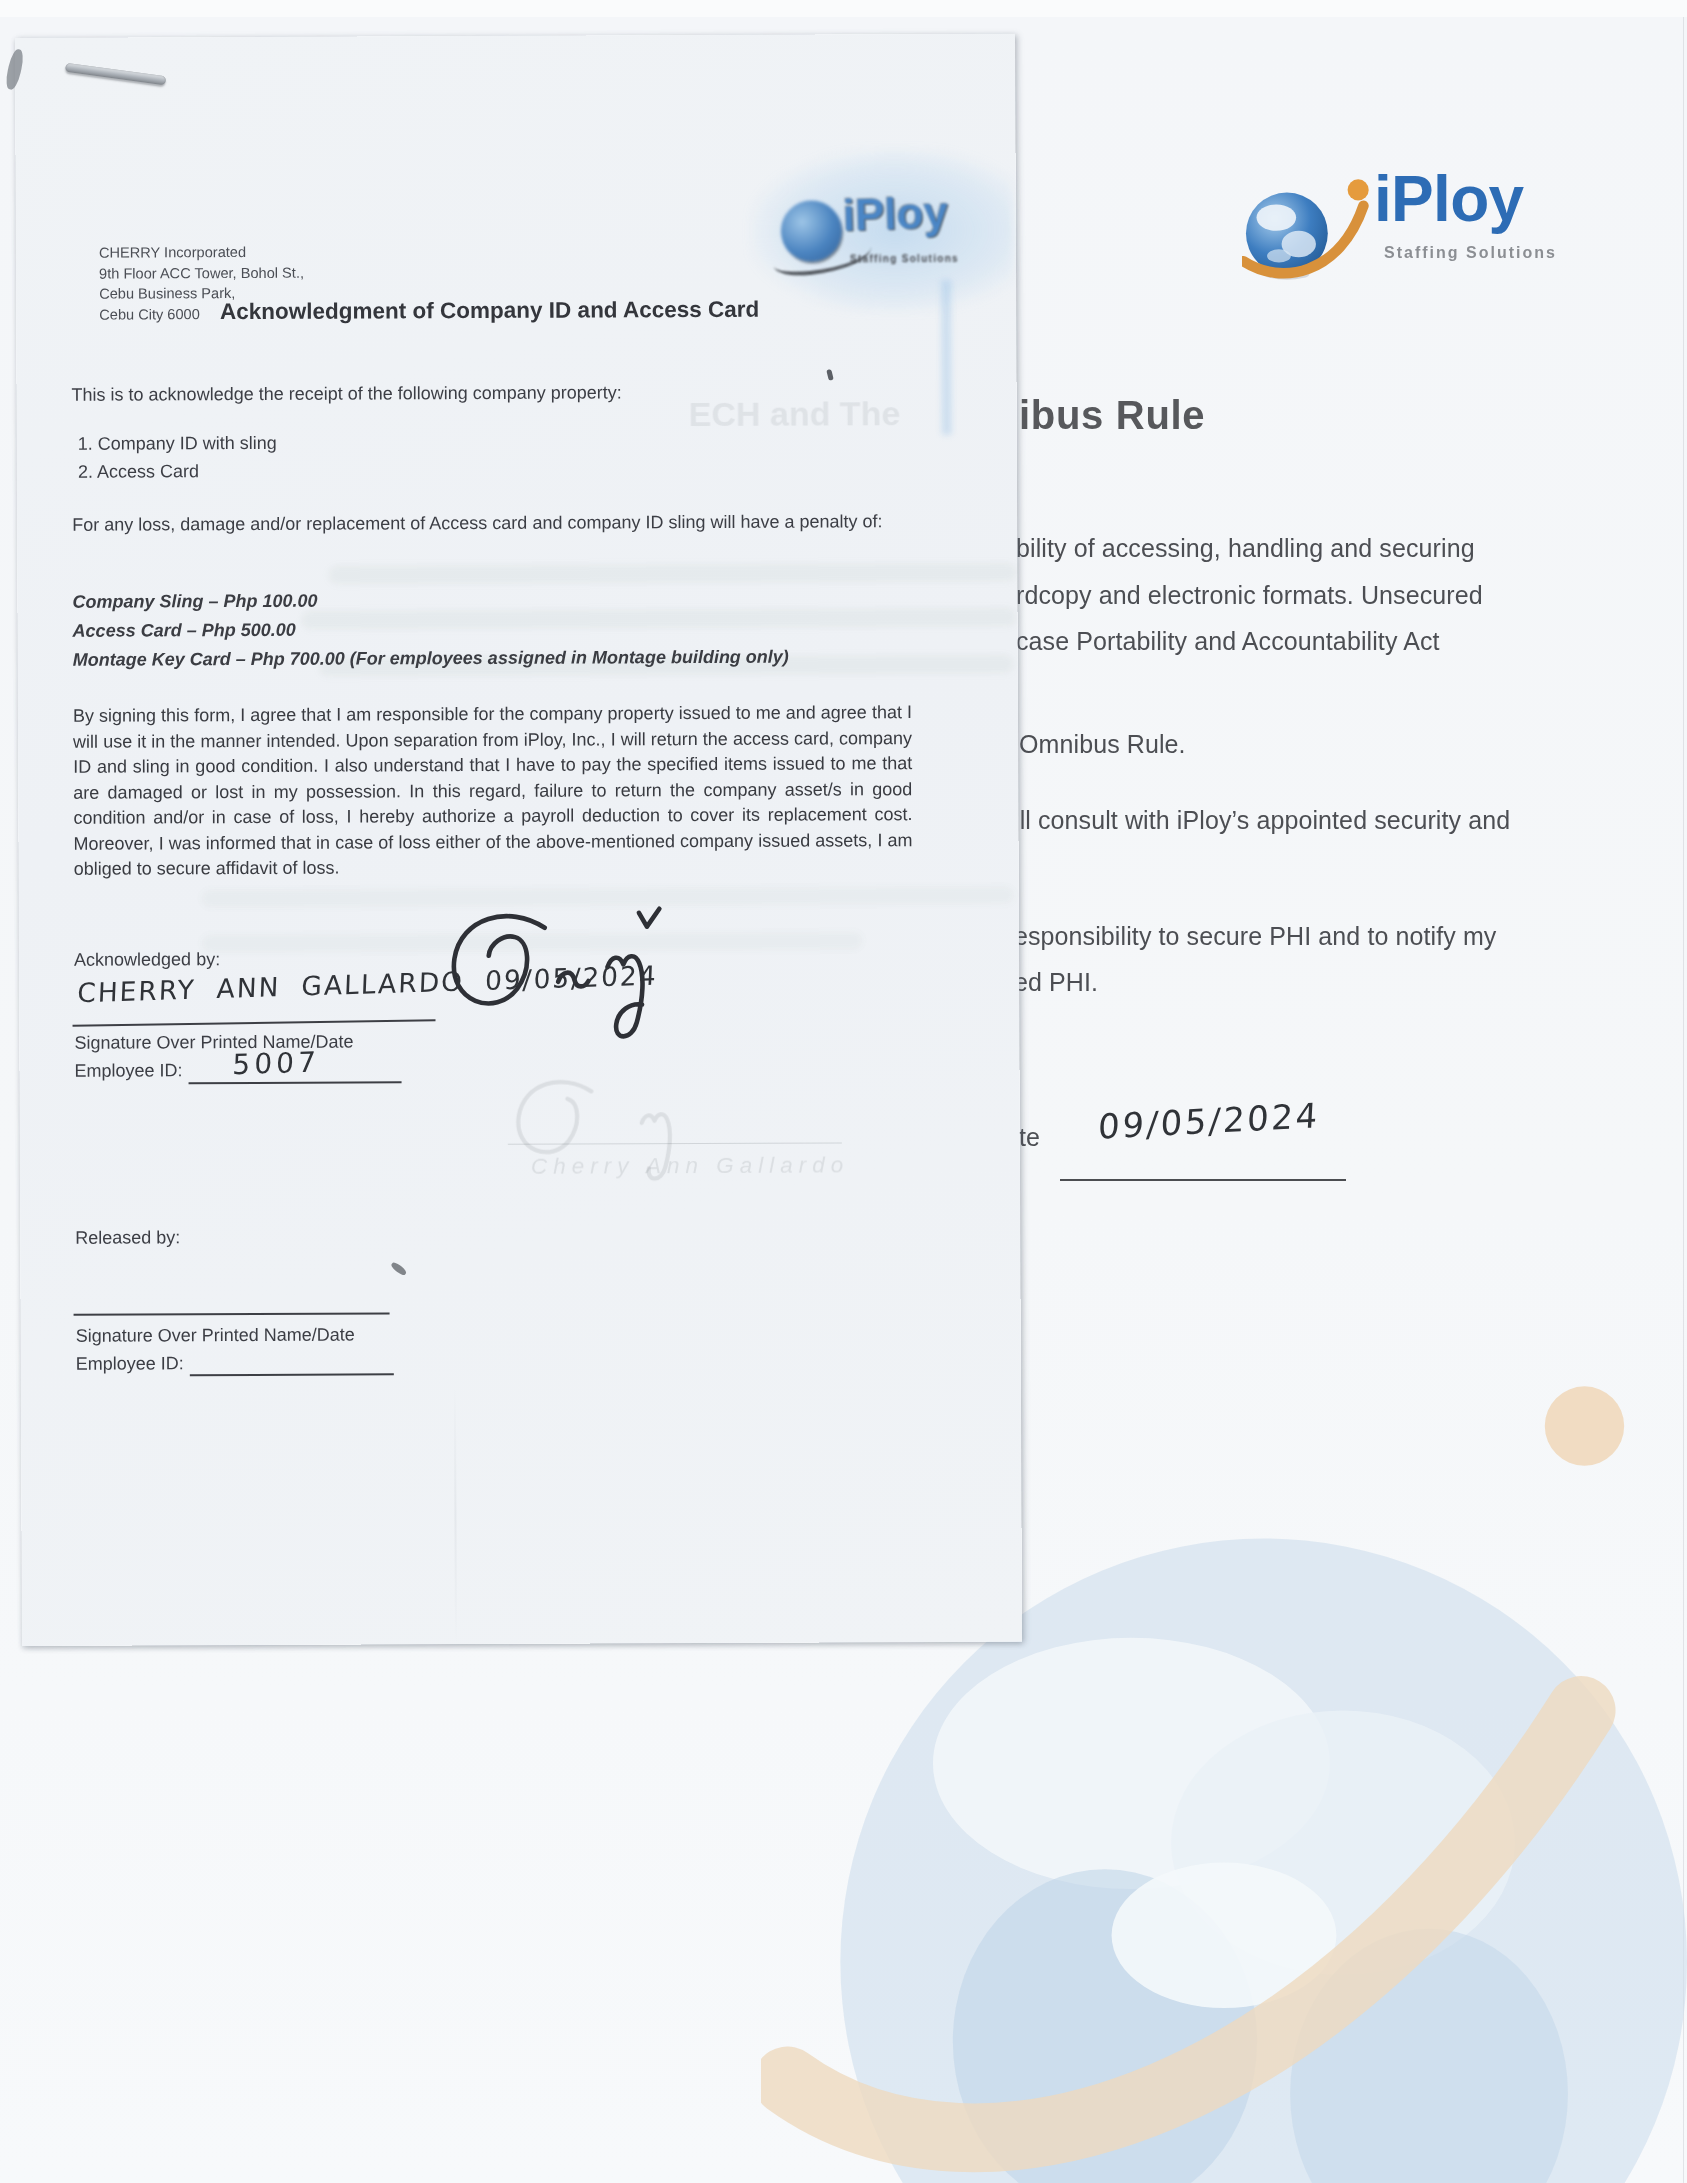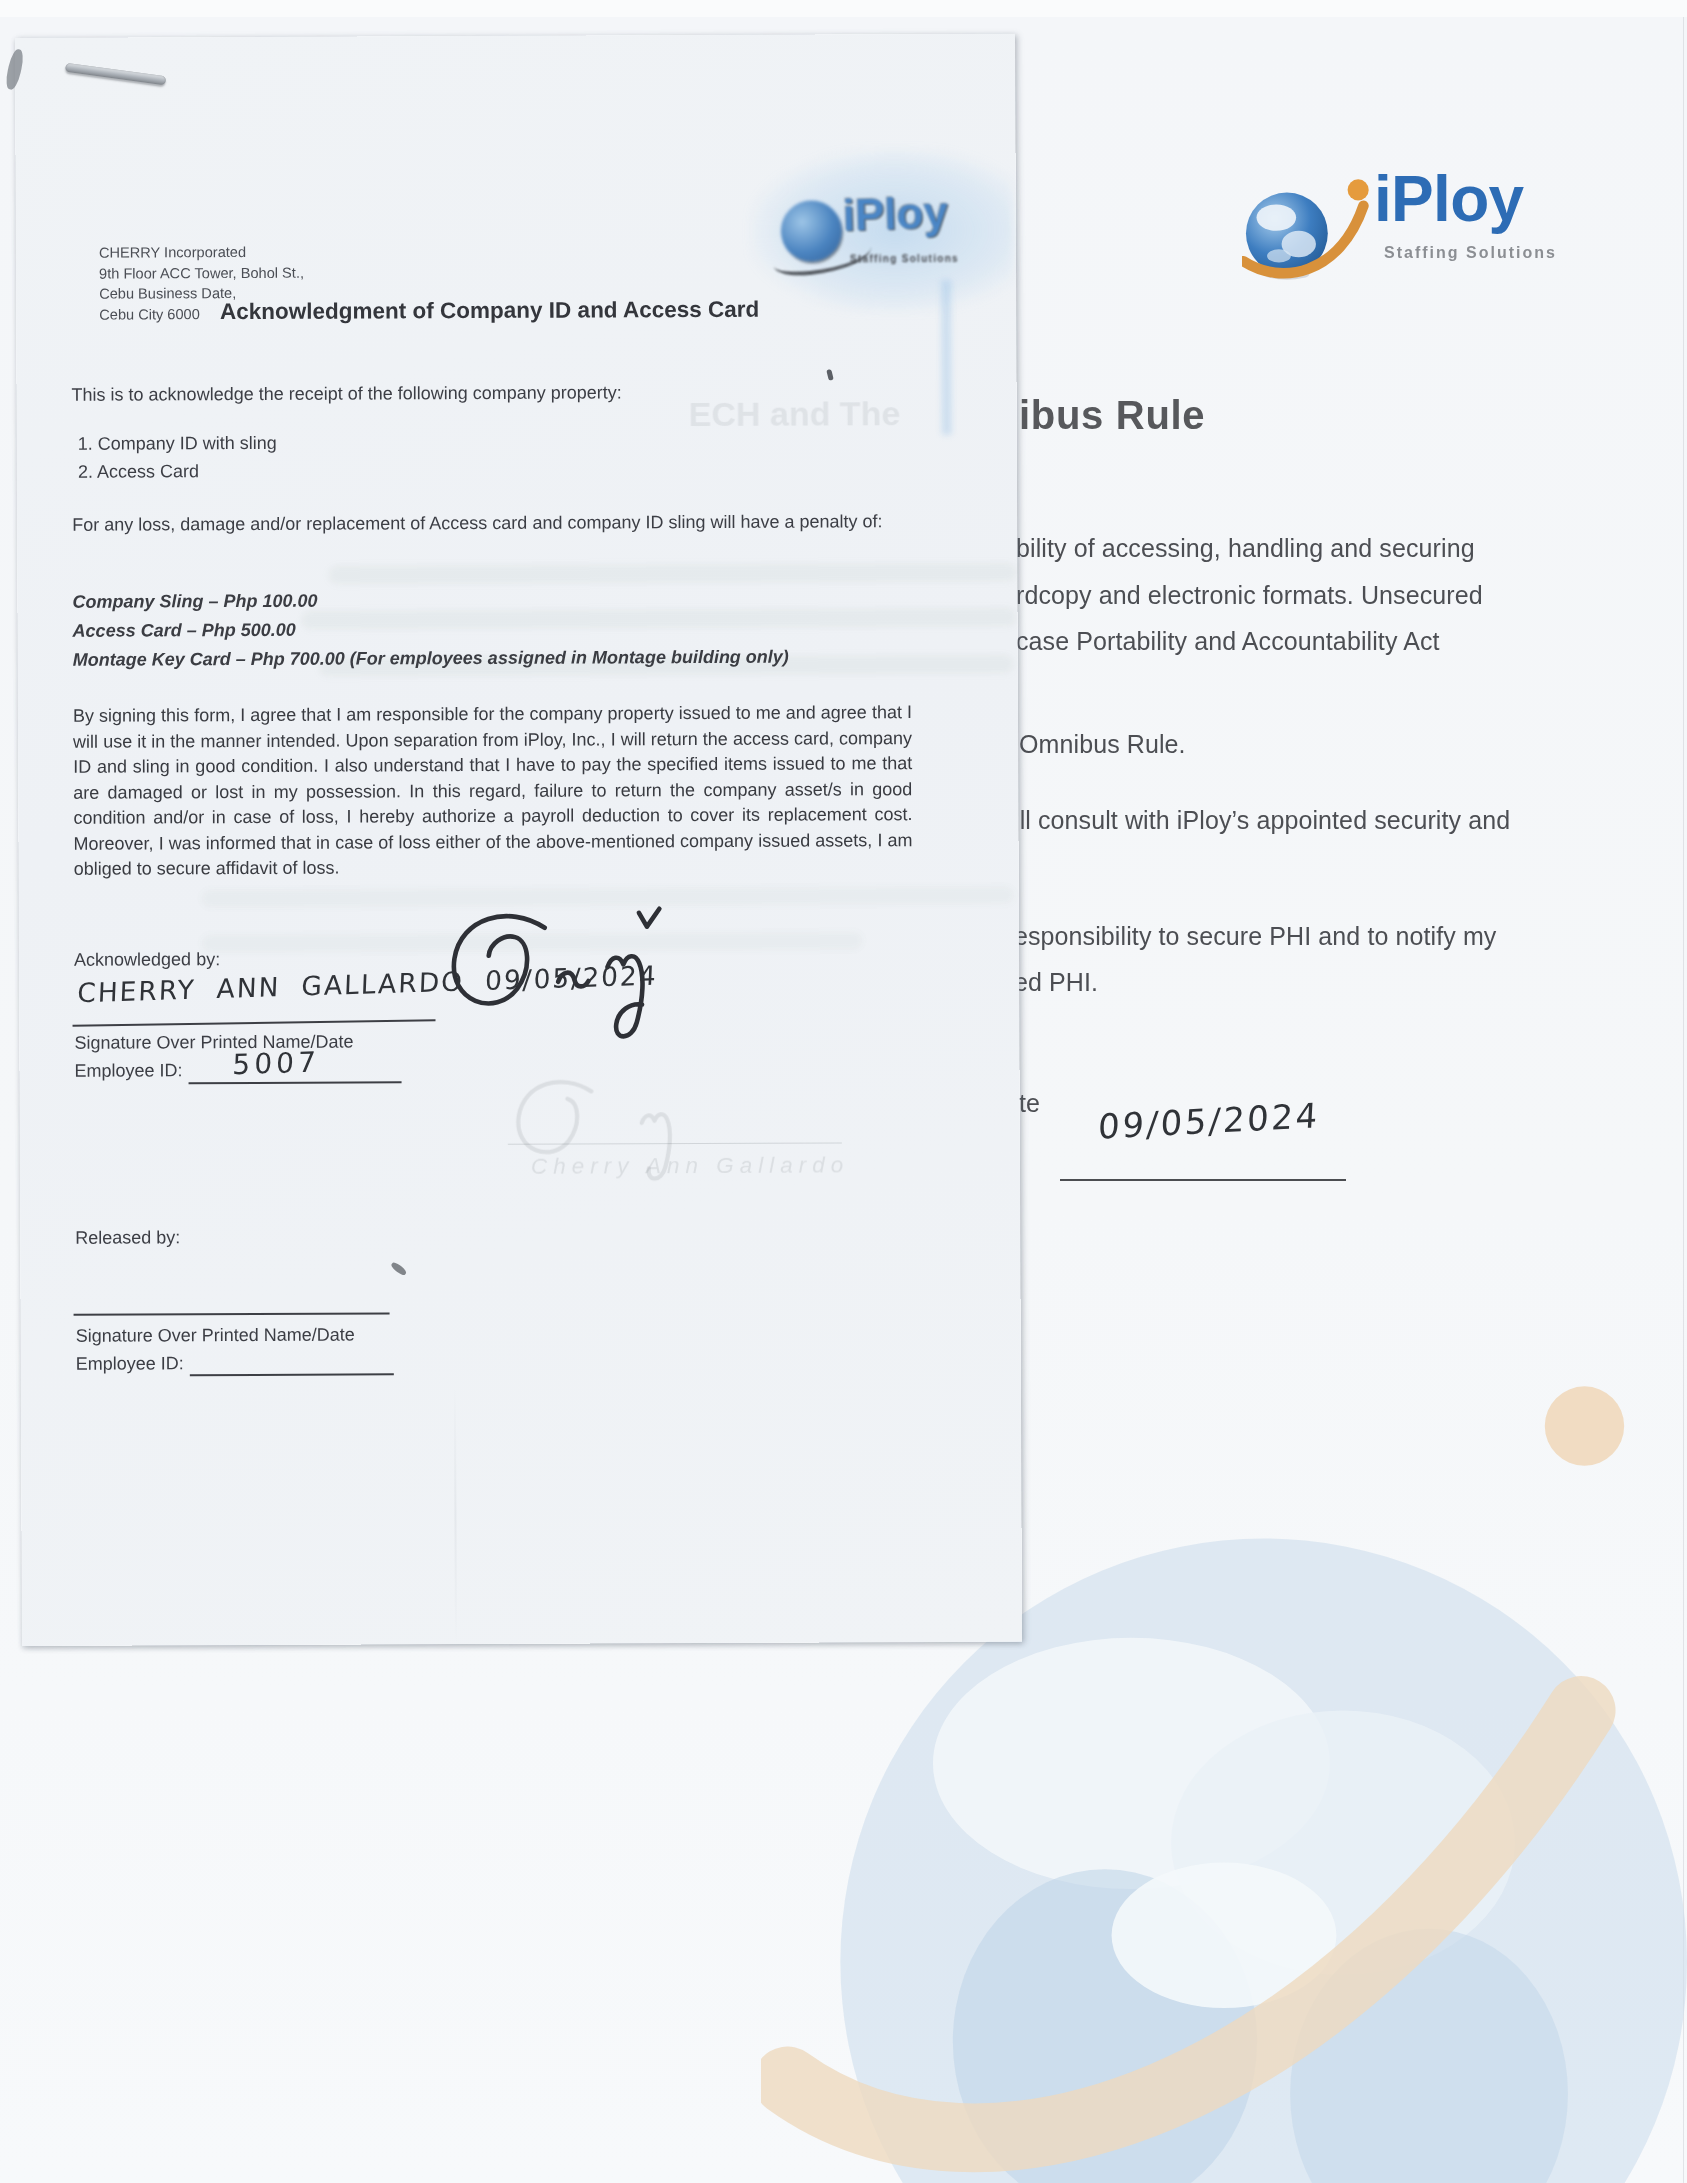--- a/index.html
+++ b/index.html
@@ -118,40 +118,40 @@
 
     <div class="bp-title" style="left:1019px;top:376px;">ibus Rule</div>
     <div class="bp-frag" style="left:1016px;top:517px;">bility of accessing, handling and securing</div>
     <div class="bp-frag" style="left:1016px;top:564px;">rdcopy and electronic formats. Unsecured</div>
     <div class="bp-frag" style="left:1016px;top:610px;">case Portability and Accountability Act</div>
     <div class="bp-frag" style="left:1019px;top:713px;">Omnibus Rule.</div>
     <div class="bp-frag" style="left:1014px;top:789px;">ill consult with iPloy’s appointed security and</div>
     <div class="bp-frag" style="left:1014px;top:905px;">esponsibility to secure PHI and to notify my</div>
     <div class="bp-frag" style="left:1014px;top:951px;">ed PHI.</div>
 
-    <div class="bp-frag" style="left:1019px;top:1072px;">te</div>
+    <div class="bp-frag" style="left:1019px;top:1106px;">te</div>
     <div class="bp-underline" style="left:1060px;top:1125px;width:286px;height:37px;"></div>
     <div class="hw" style="left:1098px;top:1084px;font-size:34px;letter-spacing:2.6px;transform:rotate(-3deg) skewX(-6deg);">09/05/2024</div>
   </div>
 
   <div class="front-sheet">
     <div class="corner-mark"></div>
     <div class="staple"></div>
 
     <div class="gtitle ghost">ECH and The</div>
     <div class="gbar ghost" style="left:311px;top:529px;width:688px;"></div>
     <div class="gbar ghost" style="left:284px;top:574px;width:715px;"></div>
     <div class="gbar ghost" style="left:301px;top:621px;width:695px;"></div>
     <div class="gbar ghost" style="left:182px;top:852px;width:814px;opacity:.7;"></div>
     <div class="gbar ghost" style="left:182px;top:897px;width:662px;opacity:.7;"></div>
 
     <div class="letterhead">
       <div>CHERRY Incorporated</div>
       <div>9th Floor ACC Tower, Bohol St.,</div>
-      <div>Cebu Business Date,</div>
+      <div>Cebu Business Park,</div>
       <div>Cebu City 6000</div>
     </div>
 
     <div class="smudge-logo">
       <div class="smudge-haze"></div>
       <div class="smudge-globe"></div>
       <div class="smudge-swoosh"></div>
       <div class="smudge-word">iPloy</div>
       <div class="smudge-tag">Staffing Solutions</div>
     </div>

